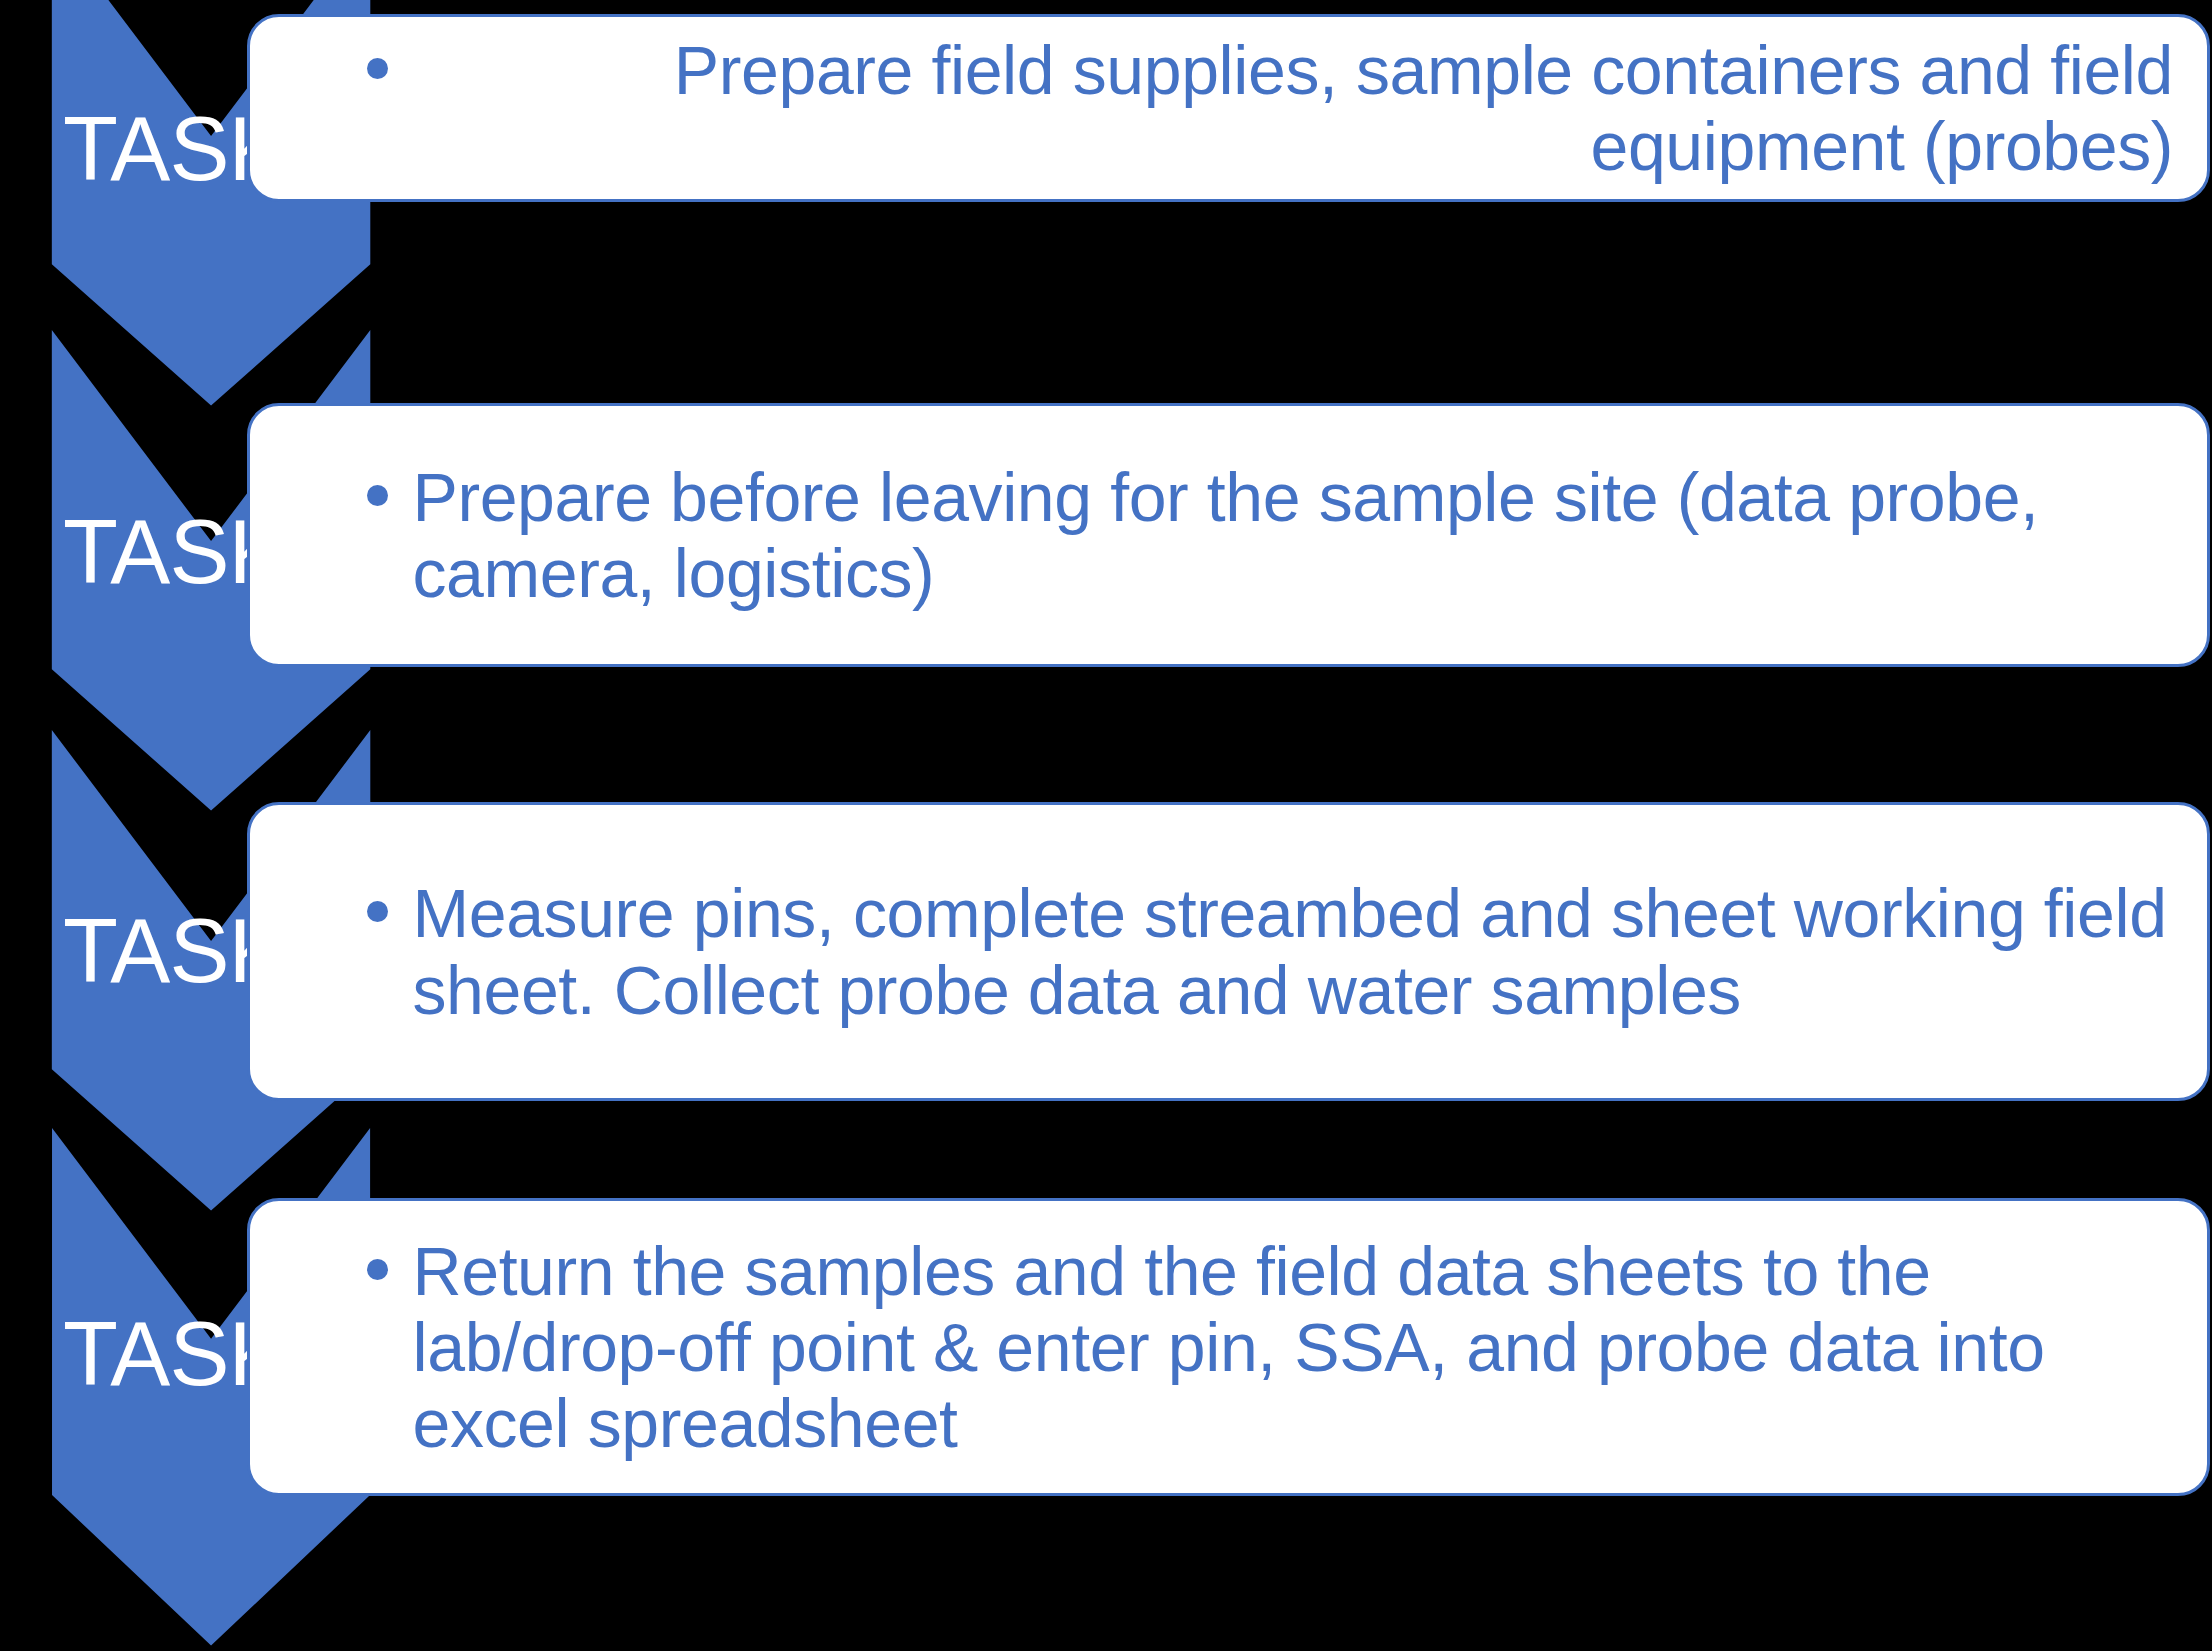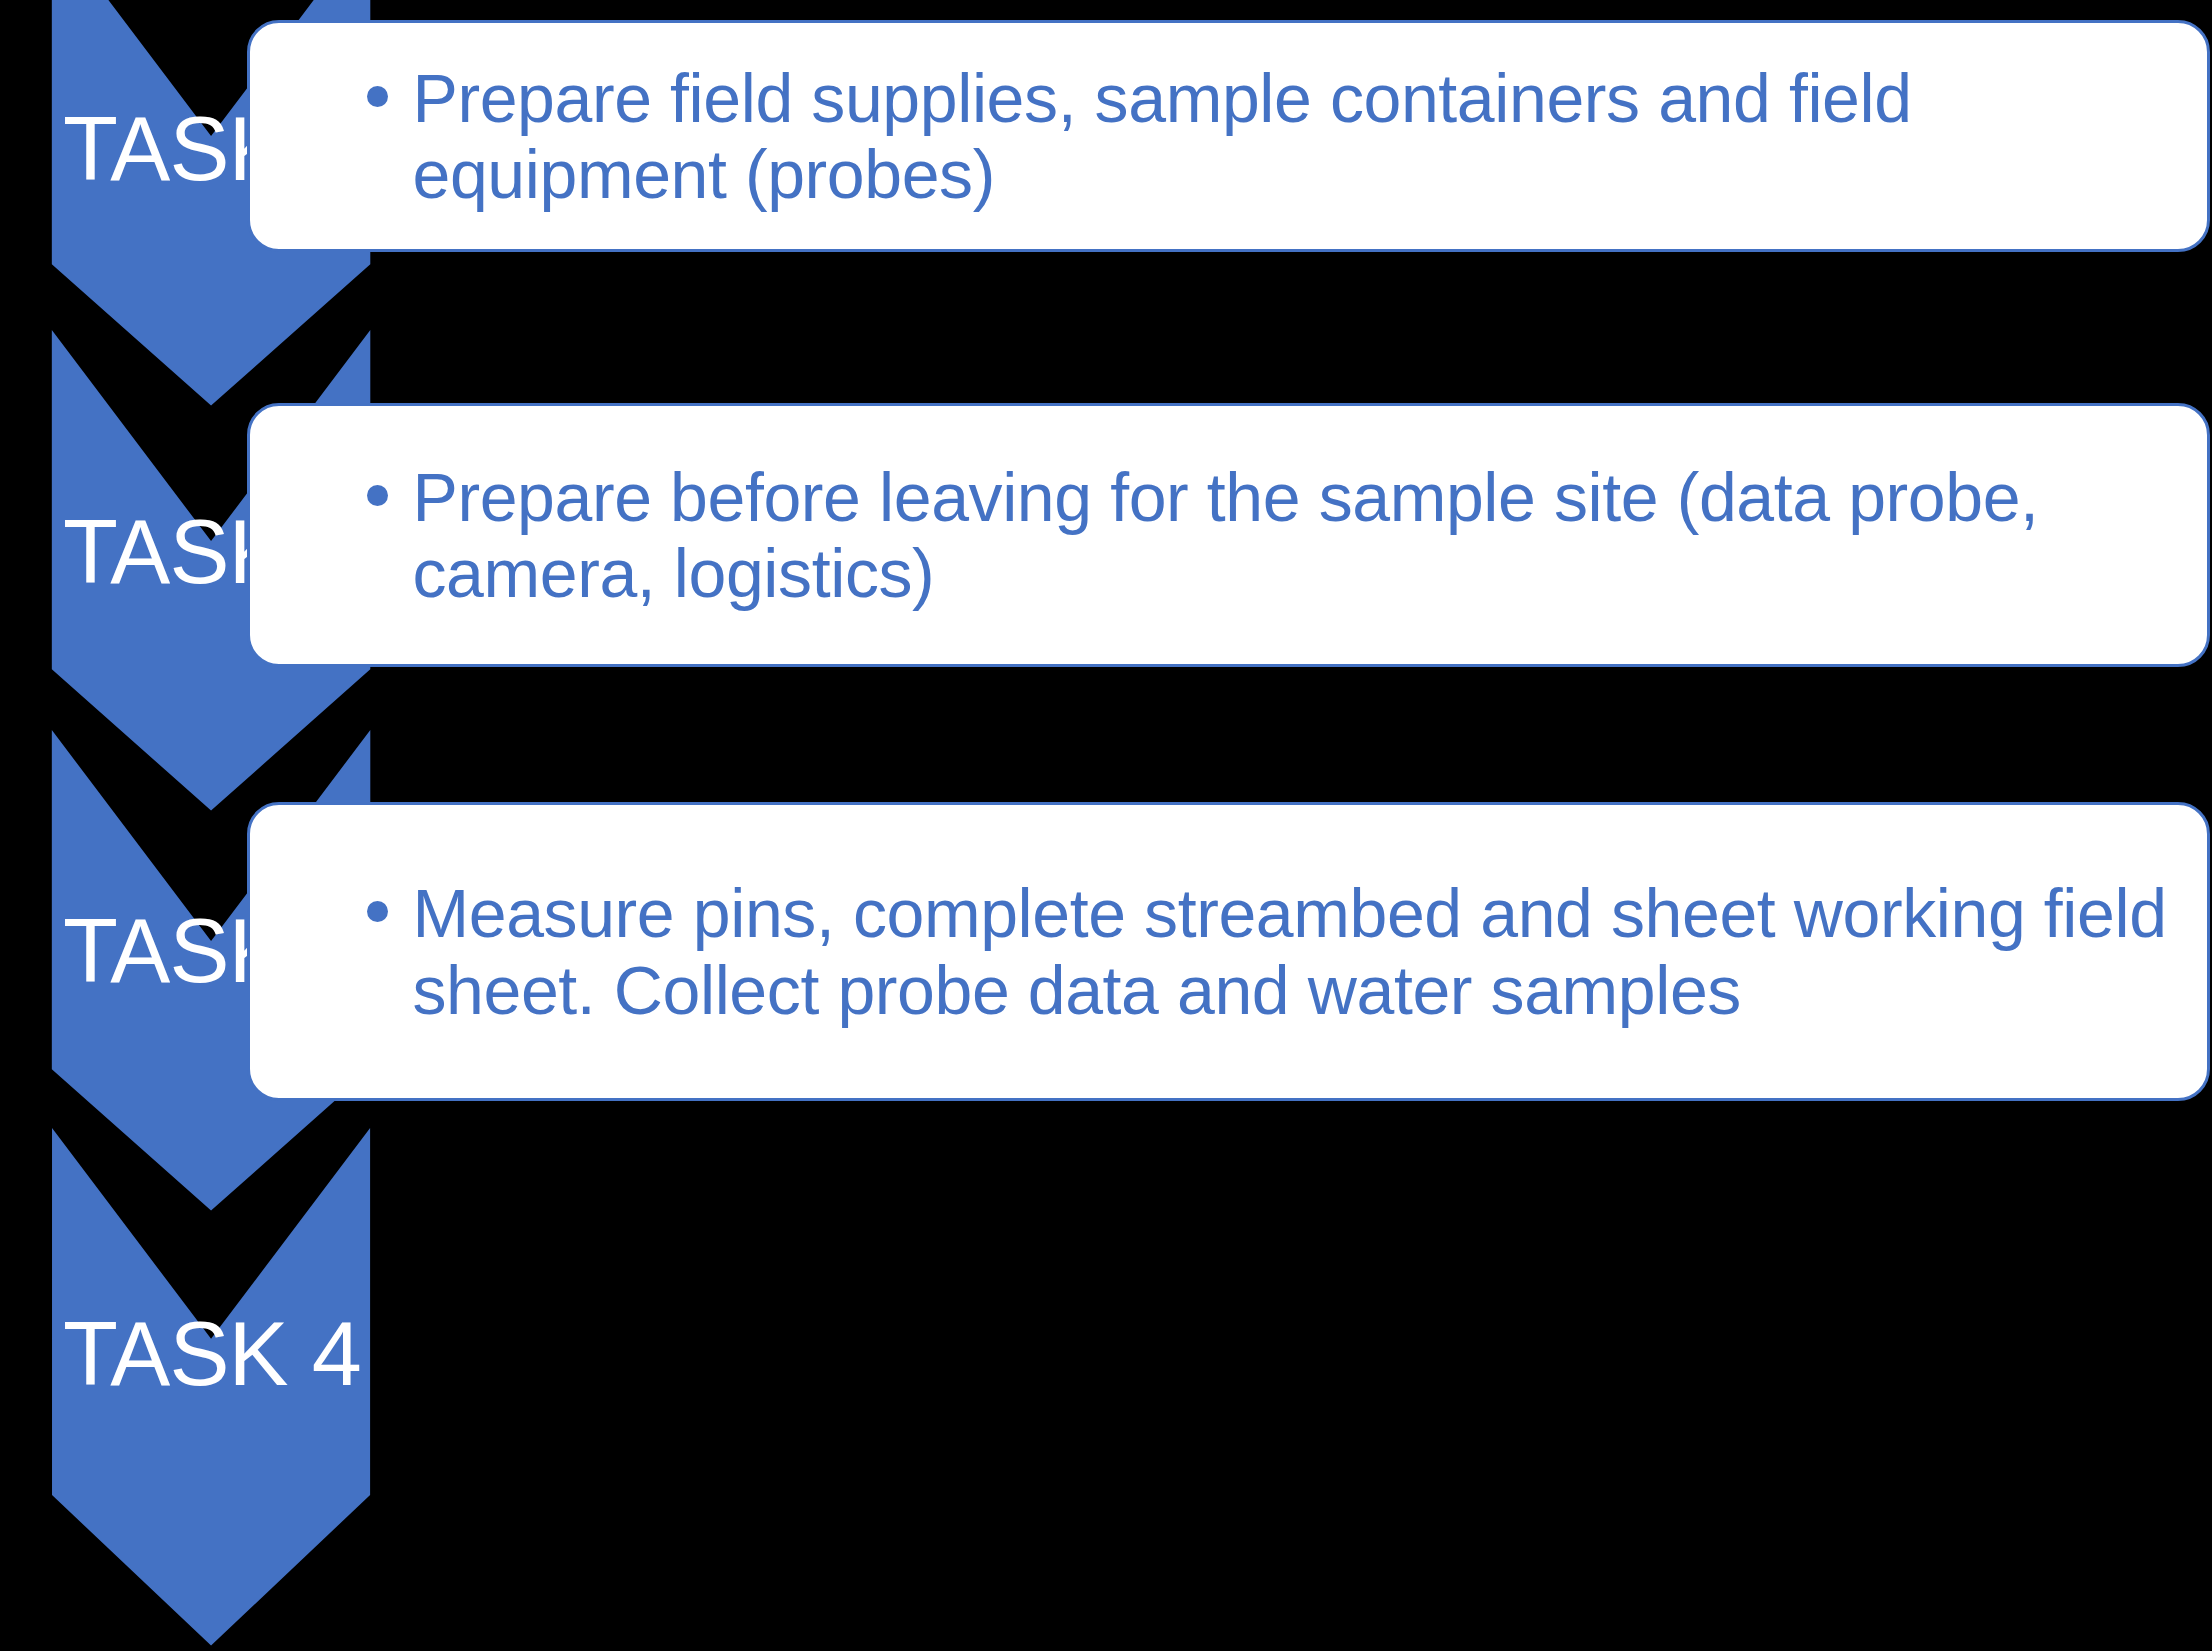--- a/index.html
+++ b/index.html
@@ -82,21 +82,21 @@
 
 <div id="stage">
 
   <div class="arrow" style="top:-75px; height:490px;">
     <svg width="424" height="490" viewBox="0 0 450 520">
       <polygon points="55,0 224,224 393,0 393,360 224,510 55,360" fill="#4472C4"></polygon>
     </svg>
   </div>
   <div class="arrow-label" style="top:104px;">TASK 1</div>
 
-  <div class="callout" style="left:247px; top:20px; width:1963px; height:232px;">
+  <div class="callout" style="left:247px; top:14px; width:1963px; height:188px;text-align:right;">
     <div class="callout-inner">
       <span class="bullet-dot"></span>
       <span class="callout-text">Prepare field supplies, sample containers and field equipment (probes)</span>
     </div>
   </div>
 
   <div class="arrow" style="top:330px; height:490px;">
     <svg width="424" height="490" viewBox="0 0 450 520">
       <polygon points="55,0 224,224 393,0 393,360 224,510 55,360" fill="#4472C4"></polygon>
     </svg>
@@ -124,15 +124,21 @@
     </div>
   </div>
 
   <div class="arrow" style="top:1128px; height:527px;">
     <svg width="424" height="527" viewBox="0 0 450 560">
       <polygon points="55,0 224,224 393,0 393,390 224,550 55,390" fill="#4472C4"></polygon>
     </svg>
   </div>
   <div class="arrow-label" style="top:1309px;">TASK 4</div>
 
+  <div class="callout" style="left:247px; top:1198px; width:1963px; height:298px;">
+    <div class="callout-inner">
+      <span class="bullet-dot"></span>
+      <span class="callout-text">Return the samples and the field data sheets to the lab/drop-off point &amp; enter pin, SSA, and probe data into excel spreadsheet</span>
+    </div>
+  </div>
 
 </div>
 
 
 </body></html>

